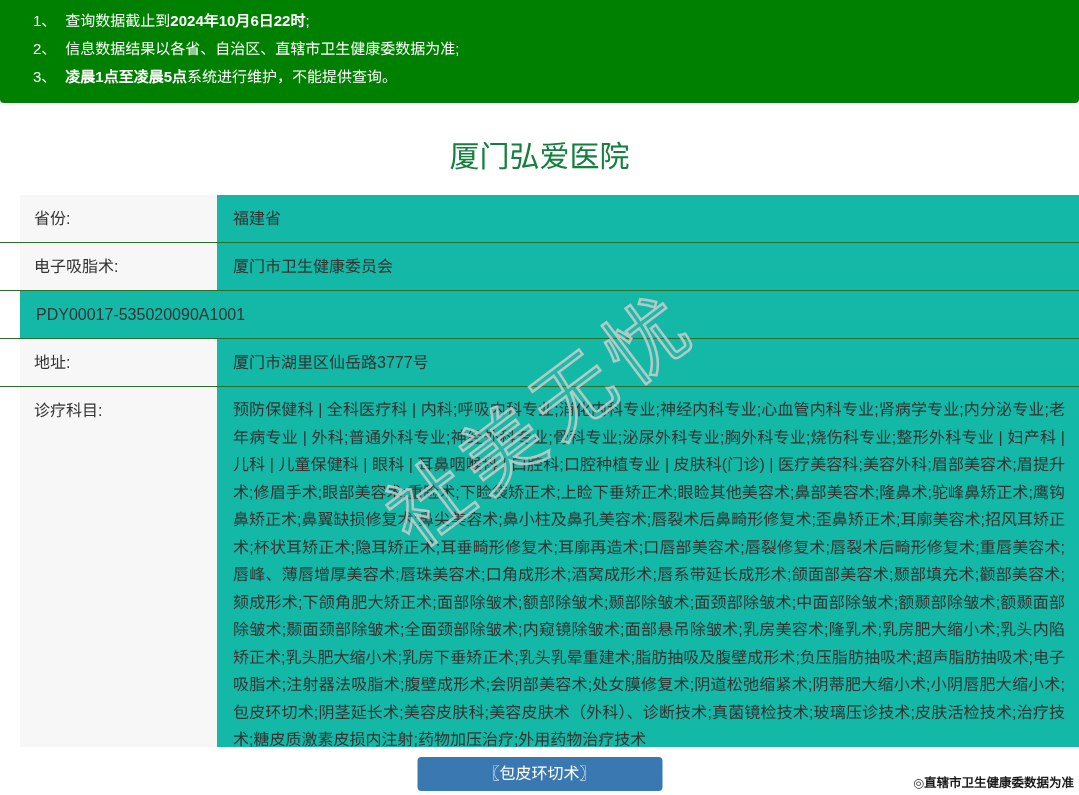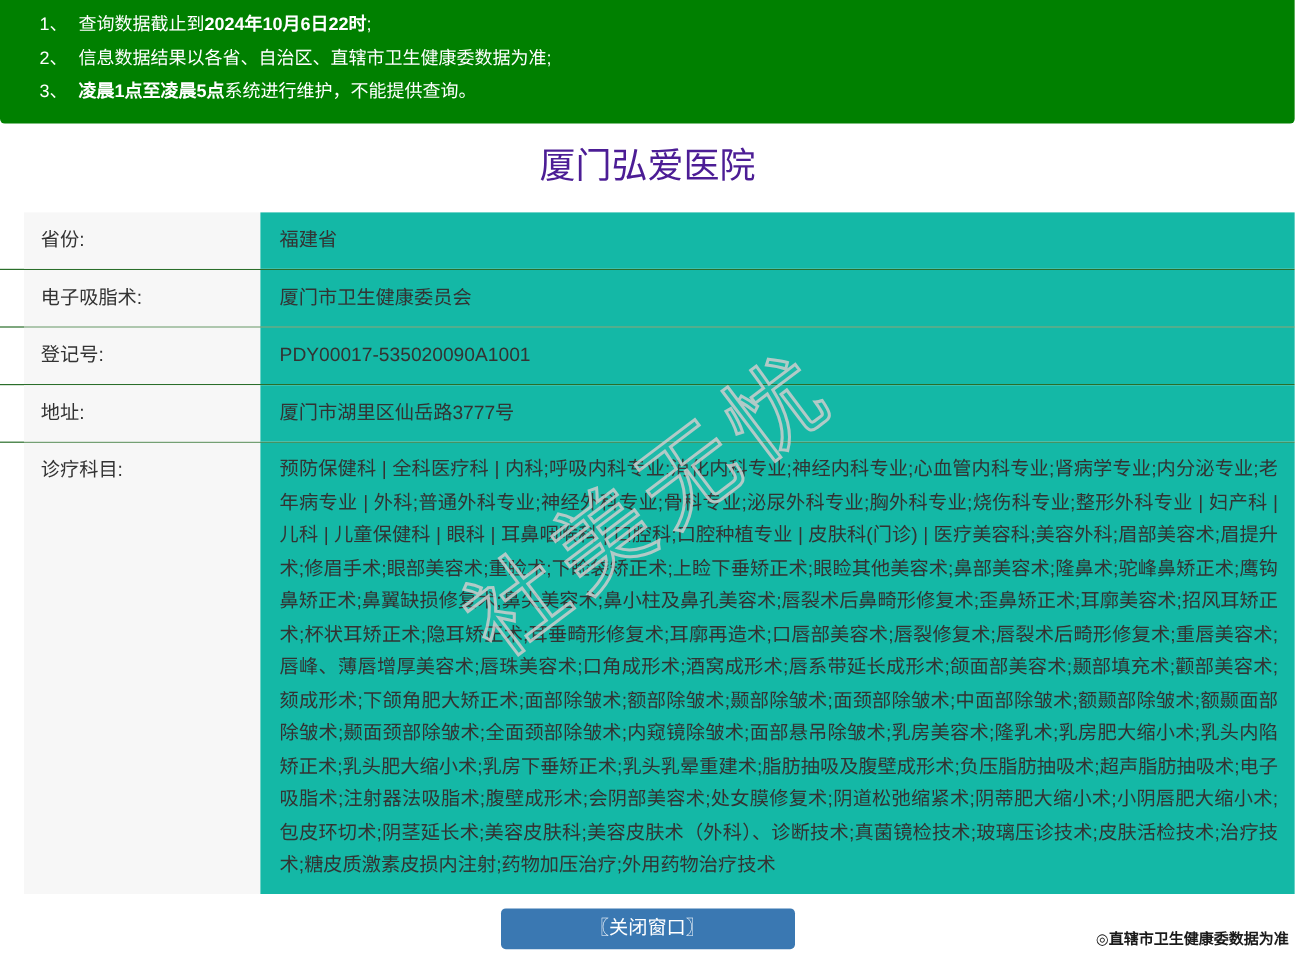--- a/index.html
+++ b/index.html
@@ -24,25 +24,25 @@
     color:#fff;
     padding:7px 16px 12px 33px;
     border-radius:0 0 4px 4px;
   }
   .notice-line{font-size:15px;line-height:28px;white-space:nowrap;}
   .notice-line .num{margin-right:9px;}
   .notice-line b{font-weight:700;}
 
   
   .title{
-    margin:15px 0 17px 0;
+    margin:33px 0 17px 0;
     text-align:center;
     font-size:30px;
     font-weight:400;
-    color:#4c1d95;
+    color:#15803d;
     line-height:42px;
   }
 
   
   .info-table{width:1079px;}
   .row{display:flex;border-bottom:1px solid var(--divider-green);padding-left:20px;}
   .cell-label{
     width:197px;flex:0 0 197px;
     background:var(--label-bg);
     font-size:16px;color:#333;
@@ -117,33 +117,32 @@
   <div class="info-table">
     <div class="row">
       <div class="cell-label">省份:</div>
       <div class="cell-value">福建省</div>
     </div>
     <div class="row">
       <div class="cell-label">电子吸脂术:</div>
       <div class="cell-value">厦门市卫生健康委员会</div>
     </div>
     <div class="row">
-      <div class="cell-label">登记号:</div>
       <div class="cell-value">PDY00017-535020090A1001</div>
     </div>
     <div class="row">
       <div class="cell-label">地址:</div>
       <div class="cell-value">厦门市湖里区仙岳路3777号</div>
     </div>
     <div class="row row-tall">
       <div class="cell-label">诊疗科目:</div>
       <div class="cell-value">预防保健科 | 全科医疗科 | 内科;呼吸内科专业;消化内科专业;神经内科专业;心血管内科专业;肾病学专业;内分泌专业;老年病专业 | 外科;普通外科专业;神经外科专业;骨科专业;泌尿外科专业;胸外科专业;烧伤科专业;整形外科专业 | 妇产科 | 儿科 | 儿童保健科 | 眼科 | 耳鼻咽喉科 | 口腔科;口腔种植专业 | 皮肤科(门诊) | 医疗美容科;美容外科;眉部美容术;眉提升术;修眉手术;眼部美容术;重睑术;下睑袋矫正术;上睑下垂矫正术;眼睑其他美容术;鼻部美容术;隆鼻术;驼峰鼻矫正术;鹰钩鼻矫正术;鼻翼缺损修复术;鼻尖美容术;鼻小柱及鼻孔美容术;唇裂术后鼻畸形修复术;歪鼻矫正术;耳廓美容术;招风耳矫正术;杯状耳矫正术;隐耳矫正术;耳垂畸形修复术;耳廓再造术;口唇部美容术;唇裂修复术;唇裂术后畸形修复术;重唇美容术;唇峰、薄唇增厚美容术;唇珠美容术;口角成形术;酒窝成形术;唇系带延长成形术;颌面部美容术;颞部填充术;颧部美容术;颏成形术;下颌角肥大矫正术;面部除皱术;额部除皱术;颞部除皱术;面颈部除皱术;中面部除皱术;额颞部除皱术;额颞面部除皱术;颞面颈部除皱术;全面颈部除皱术;内窥镜除皱术;面部悬吊除皱术;乳房美容术;隆乳术;乳房肥大缩小术;乳头内陷矫正术;乳头肥大缩小术;乳房下垂矫正术;乳头乳晕重建术;脂肪抽吸及腹壁成形术;负压脂肪抽吸术;超声脂肪抽吸术;电子吸脂术;注射器法吸脂术;腹壁成形术;会阴部美容术;处女膜修复术;阴道松弛缩紧术;阴蒂肥大缩小术;小阴唇肥大缩小术;包皮环切术;阴茎延长术;美容皮肤科;美容皮肤术（外科）、诊断技术;真菌镜检技术;玻璃压诊技术;皮肤活检技术;治疗技术;糖皮质激素皮损内注射;药物加压治疗;外用药物治疗技术</div>
     </div>
   </div>
 
   <div class="watermark">社美无忧</div>
 
   <div class="footer">
-    <button class="close-btn">〖关闭窗口〗</button>
+    <button class="close-btn">〖包皮环切术〗</button>
     <div class="upload-note">◎直辖市卫生健康委数据为准</div>
   </div>
 
 </div>
 
 </body></html>

